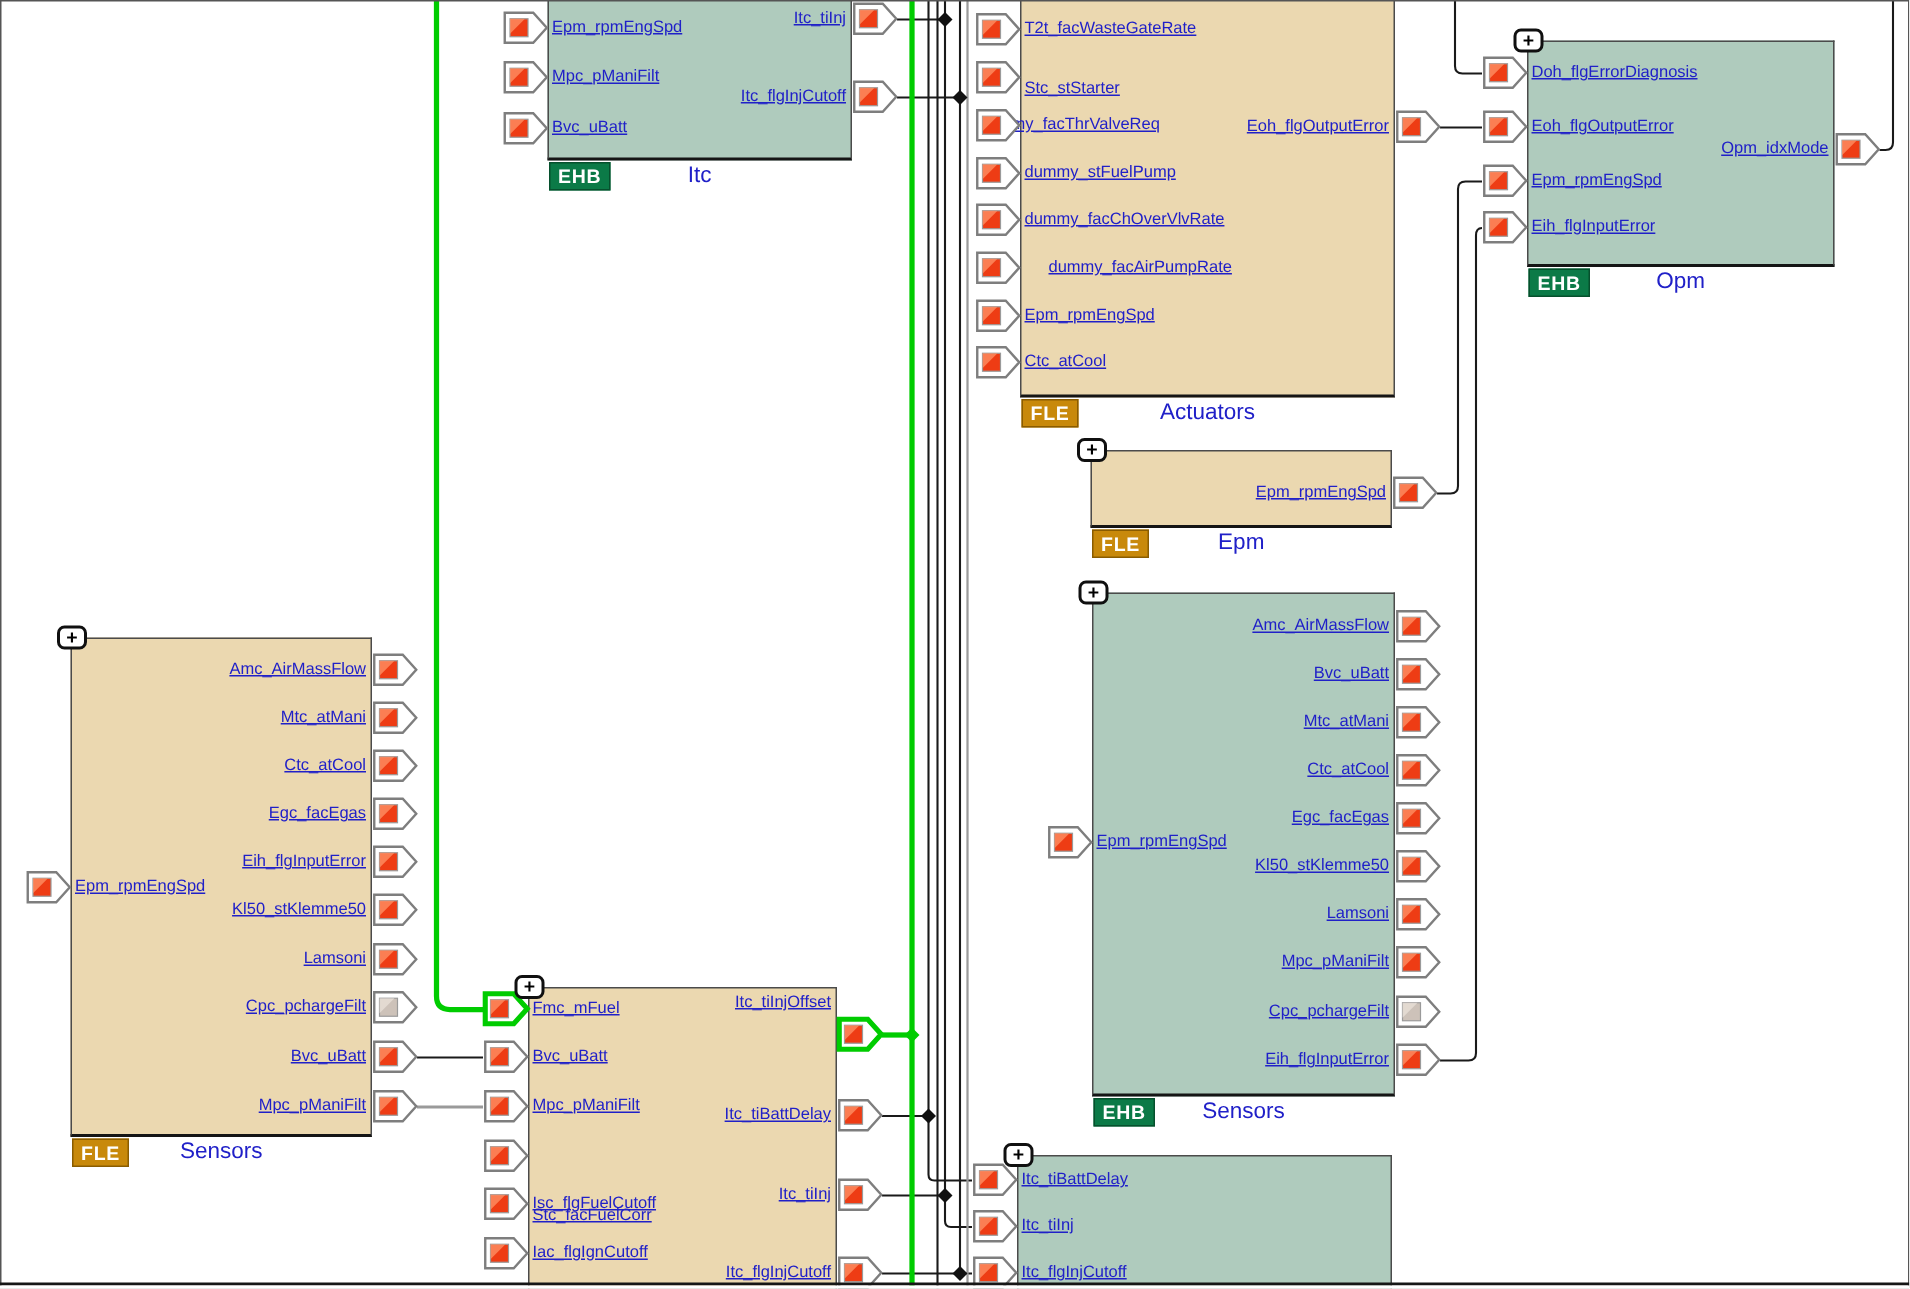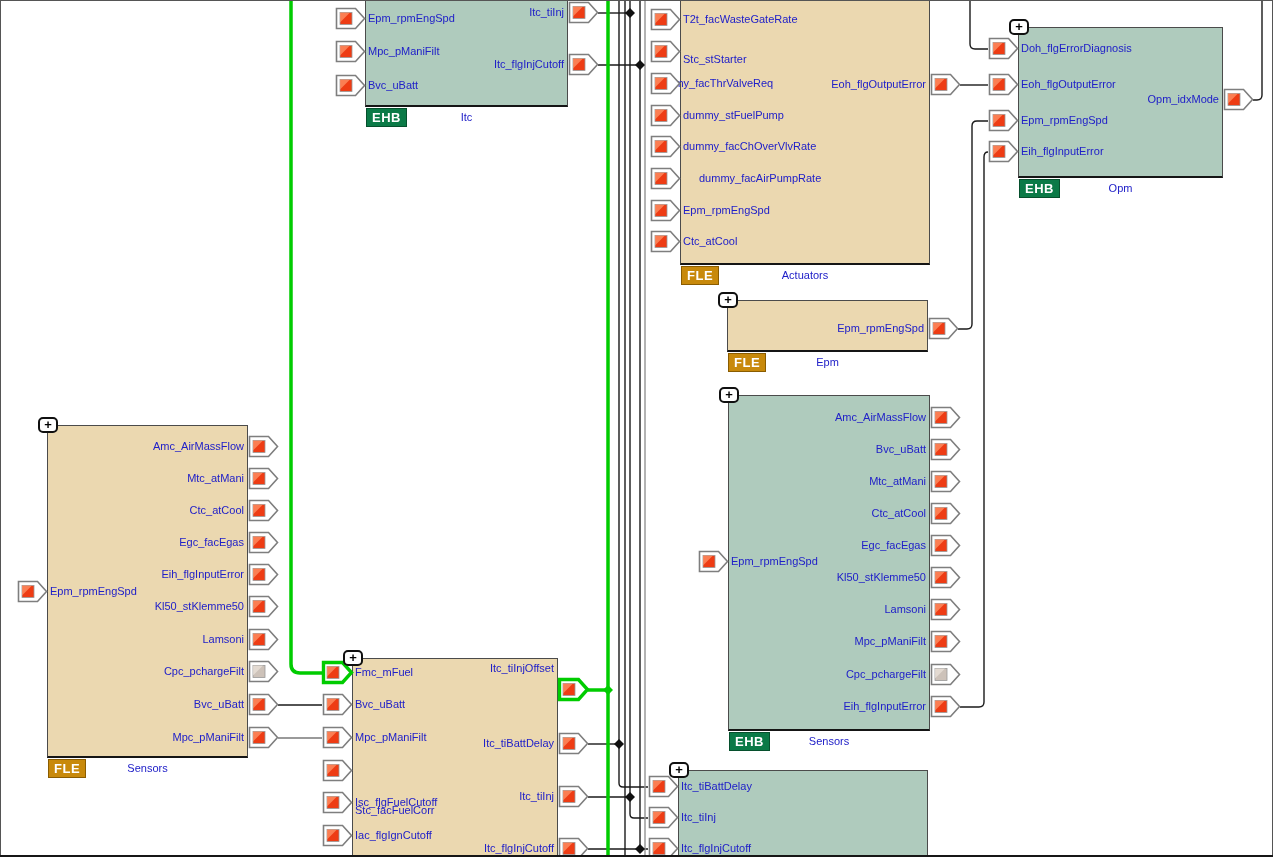--- a/index.html
+++ b/index.html
@@ -3,27 +3,27 @@
 <meta charset="utf-8">
 <style>
   html,body{margin:0;padding:0;background:#ffffff;}
   #canvas{position:relative;width:1273px;height:859px;background:#ffffff;overflow:hidden;
           font-family:"Liberation Sans",sans-serif;}
   .block{position:absolute;box-sizing:border-box;border:1px solid #4b4b4b;border-bottom:2px solid #151515;z-index:1;}
   .block.fle{background:#ebd8b0;}
   .block.ehb{background:#afcbbd;}
   .block.ct{border-top:none;}
   .block.cb{border-bottom:none;}
-  .plabel{position:absolute;font-size:11px;line-height:15px;color:#2020c8;white-space:nowrap;z-index:2;}
+  .plabel{position:absolute;font-size:11px;line-height:15px;color:#2020c8;white-space:nowrap;z-index:2;text-decoration:underline;}
   .plabel.r{text-align:right;}
   .tag{position:absolute;font-size:13px;line-height:15px;font-weight:bold;color:#ffffff;
        padding:1px 5px;z-index:2;letter-spacing:0.5px;}
   .tag.fle{background:#c8890b;border:1px solid #8a5c00;}
   .tag.ehb{background:#0b7a47;border:1px solid #others;border:1px solid #half;border:1px solid #06502d;}
-  .bname{position:absolute;font-size:11px;line-height:14px;color:#2020c8;text-align:center;z-index:2;}
+  .bname{position:absolute;font-size:15px;line-height:14px;color:#2020c8;text-align:center;z-index:2;}
   .plus{position:absolute;width:16px;height:12px;background:#ffffff;border:2px solid #101010;
         border-radius:5px;font-size:13px;line-height:11px;font-weight:bold;text-align:center;
         color:#000000;z-index:5;}
   .port{position:absolute;width:31px;height:23px;z-index:4;}
   svg.wires{position:absolute;left:0;top:0;z-index:3;pointer-events:none;}
   svg.wires path{pointer-events:stroke;}
   .frame{position:absolute;inset:0;border:1px solid #555555;z-index:8;pointer-events:none;}
   .bbar{position:absolute;left:0;top:855px;width:100%;height:2px;background:#161616;z-index:8;}
   .bwhite{position:absolute;left:0;top:857px;width:100%;height:2px;background:#ffffff;z-index:8;}
 </style>

